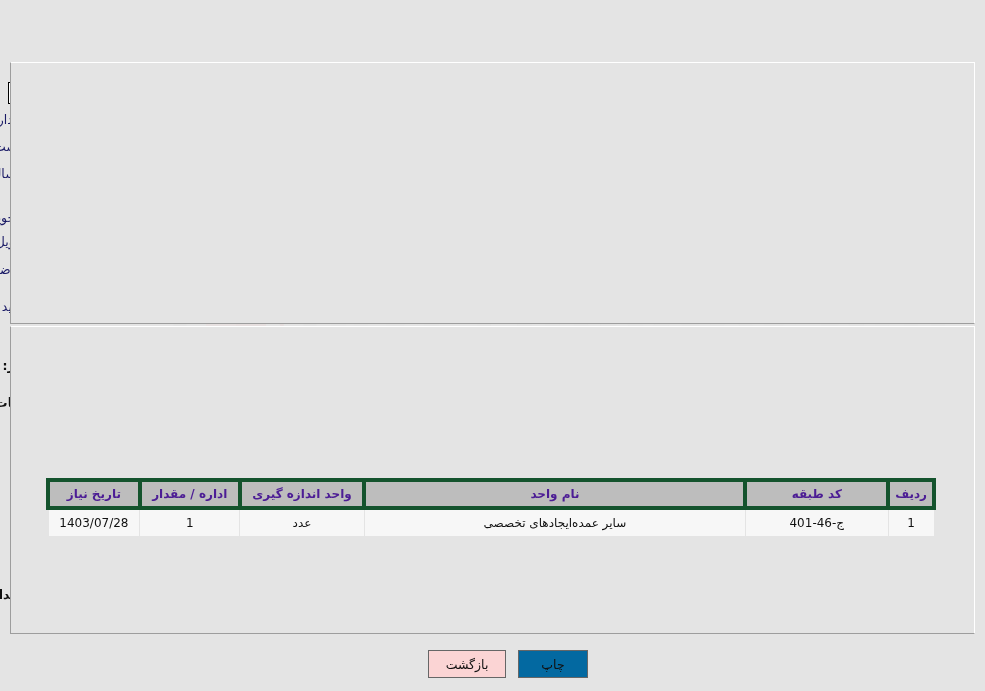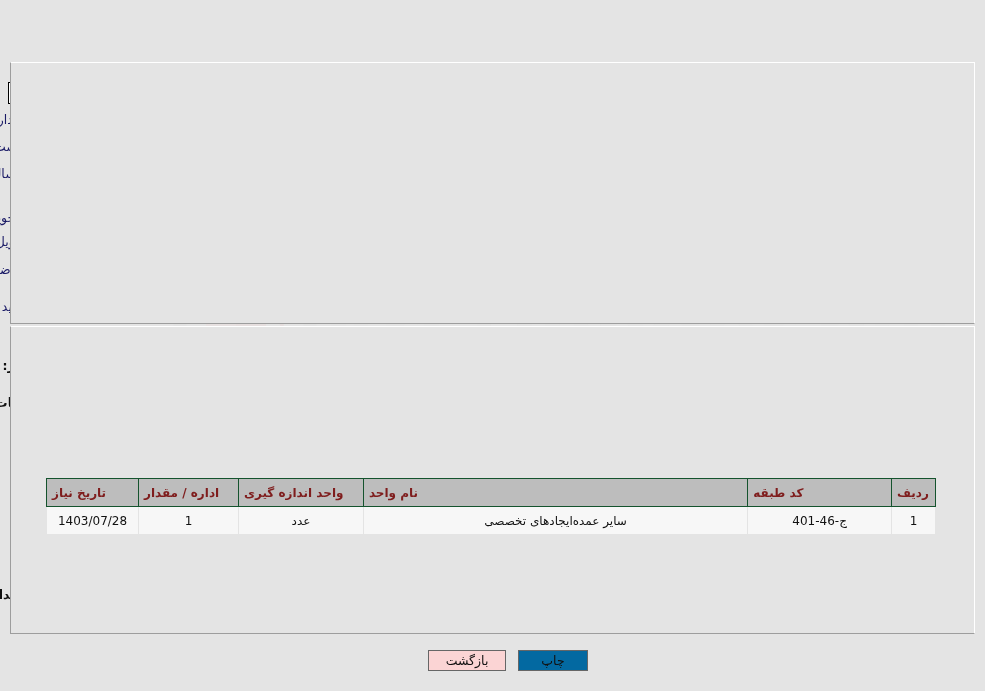--- a/index.html
+++ b/index.html
@@ -154,42 +154,42 @@
   .tbl {
     position: absolute;
     left: 46px; top: 478px;
     width: 890px;
     border-collapse: collapse;
     font-size: 12px;
     z-index: 11;
   }
   .tbl th {
     background: #bdbdbd;
-    border: 1px solid #14532d;
-    color: #7f1d1d;
+    border: 4px solid #14532d;
+    color: #4c1d95;
     font-weight: bold;
     height: 28px;
     padding: 2px 5px;
-    text-align: left;
+    text-align: center;
     white-space: nowrap;
   }
   .tbl td {
     background: #f7f7f7;
     border: 1px solid #e4e4e4;
     color: #111111;
     height: 28px;
     padding: 2px 5px;
     text-align: center;
     white-space: nowrap;
   }
 
   
   .btn {
     position: absolute;
-    height: 21px;
+    height: 28px;
     border: 1px solid #666666;
     font-size: 12.5px;
     color: #111111;
     display: flex;
     align-items: center;
     justify-content: center;
     cursor: pointer;
     z-index: 12;
   }
   .btn-back  { background: #fbd4d4; left: 428px; top: 650px; width: 78px; }

